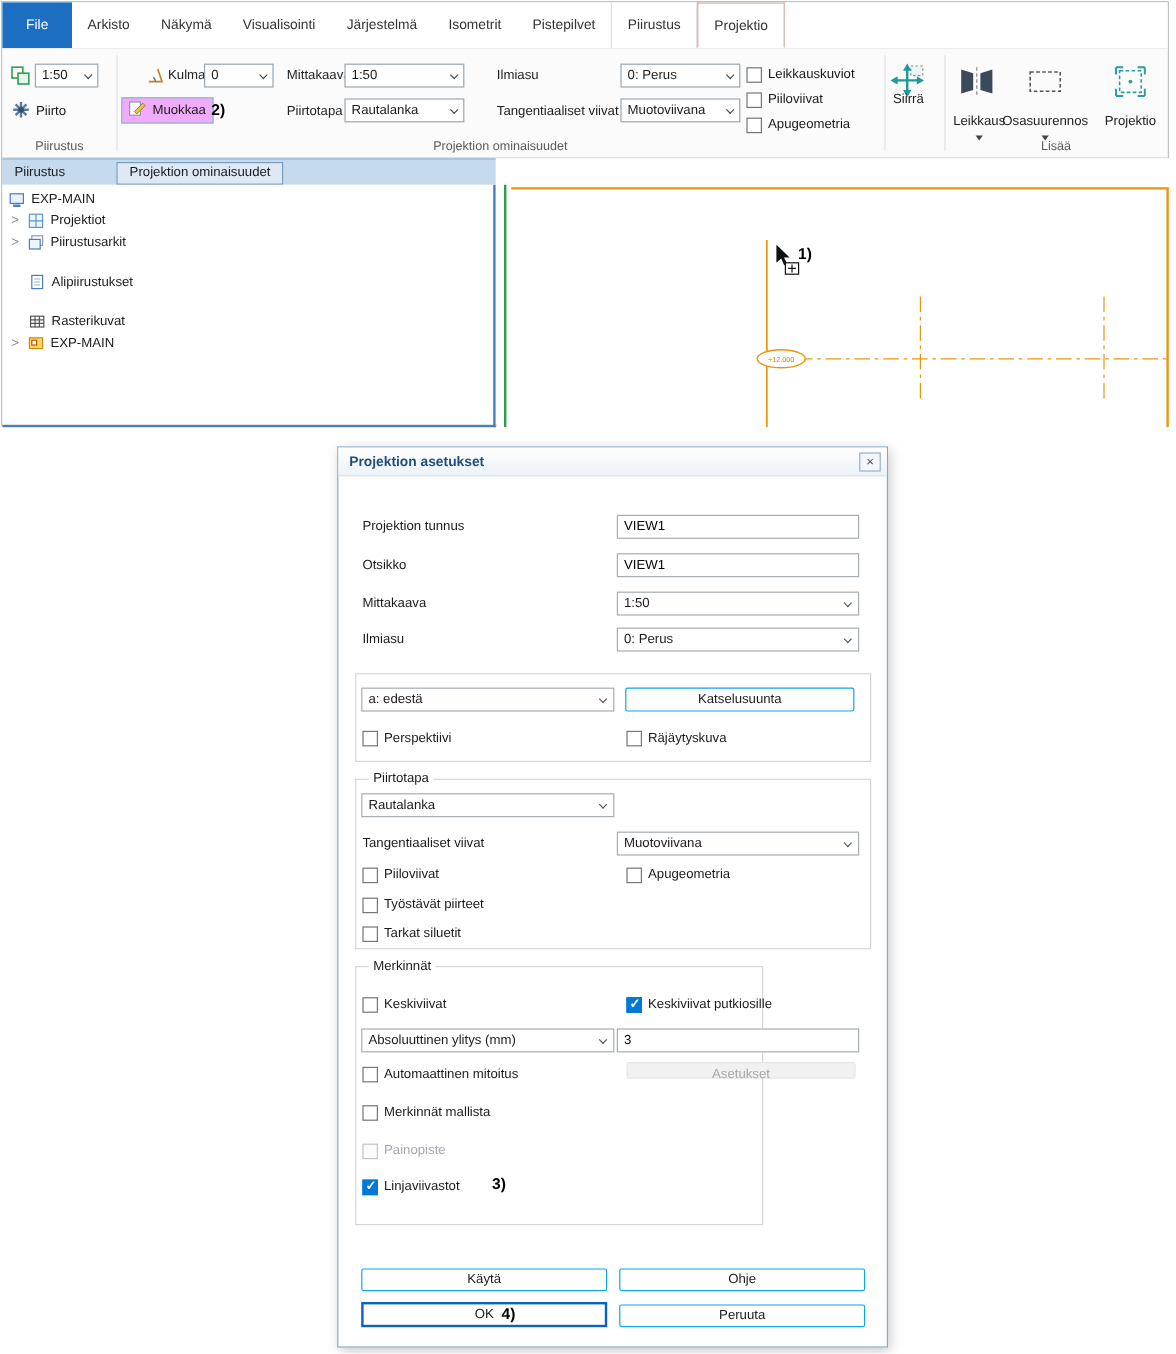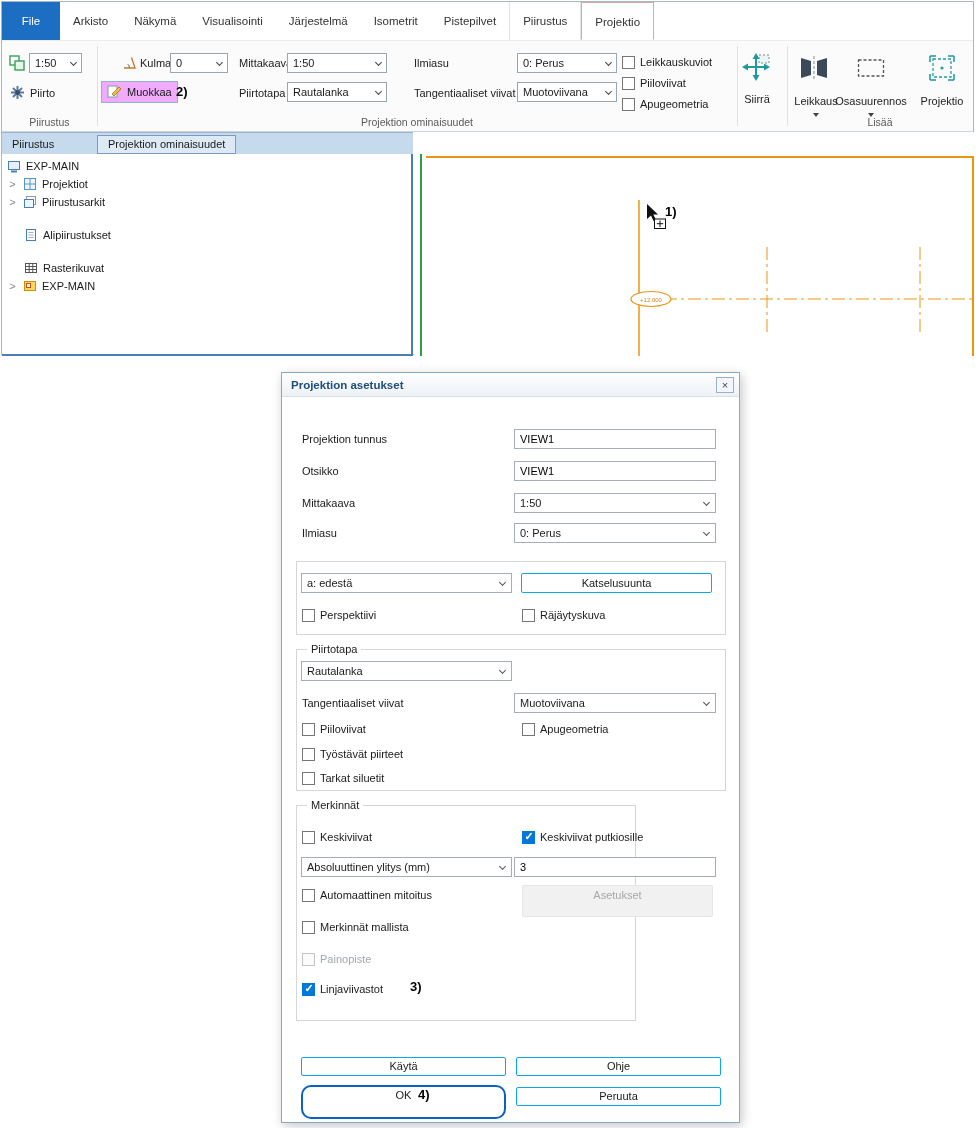--- a/index.html
+++ b/index.html
@@ -62,21 +62,21 @@
                   border-bottom:1px solid #d8e0e8; color:var(--title_text,#1f4e79); font-weight:bold; line-height:24px; padding-left:9px; font-size:11.5px; }
   .close-btn { position:absolute; right:5px; top:4px; width:18px; height:16px; border:1px solid #9ab0c4; background:#f4f7fa;
                text-align:center; line-height:14px; color:#445; font-size:11px; }
   .dlabel { position:absolute; height:20px; line-height:20px; }
   .dinput { position:absolute; height:20px; border:1px solid #a6adb4; background:#fff; padding:0 5px; font:inherit; }
   .dcombo { position:absolute; height:20px; line-height:18px; background:#fff; border:1px solid #a6adb4; padding:0 18px 0 5px; white-space:nowrap; overflow:hidden; }
   .dcombo .chev { position:absolute; right:6px; top:6px; width:5px; height:5px; border-right:1.2px solid #555; border-bottom:1.2px solid #555; transform:rotate(45deg); }
   .groupbox { position:absolute; border:1px solid #d6d6d6; }
   .gtitle { position:absolute; top:-8px; left:10px; background:#fff; padding:0 4px; line-height:15px; }
   .dbtn { position:absolute; height:19px; line-height:17px; text-align:center; background:#fff; border:1px solid #0ea5e9; border-radius:2px; }
-  .dbtn.primary { border:2px solid #0a62c0; height:34px; line-height:17px; border-radius:10px; }
+  .dbtn.primary { border:2px solid #0a62c0; height:21px; line-height:17px; border-radius:0; }
   .dbtn.disabled { background:#f1f1f1; border-color:#e6e6e6; color:#a8a8a8; }
 </style>
 </head>
 <body>
 
 <div class="window">
 
   <div class="tabbar">
     <div class="tab file">File</div>
     <div class="tab">Arkisto</div>
@@ -180,21 +180,21 @@
             <line x1="5" y1="15" x2="23" y2="15"></line>
           </g>
         <g fill="#1f9a9a">
             <polygon points="14,1 10.5,7 17.5,7"></polygon>
             <polygon points="14,29 10.5,23 17.5,23"></polygon>
             <polygon points="0,15 6,11.5 6,18.5"></polygon>
             <polygon points="28,15 22,11.5 22,18.5"></polygon>
           </g>
       </svg>
     </span>
-    <div class="bigbtn-label" style="left:731px; top:52px; width:48px;">Siirrä</div>
+    <div class="bigbtn-label" style="left:731px; top:36px; width:48px;">Siirrä</div>
 
     <span class="abs" style="left:797px; top:13px;">
       <svg width="30" height="27">
           <g fill="#3a4a5a">
             <path d="M2 4 L12 7 V21 L2 24 Z"></path>
             <path d="M28 4 L18 7 V21 L28 24 Z"></path>
           </g>
           <line x1="15" y1="2" x2="15" y2="25" stroke="#888" stroke-dasharray="3 2"></line>
         </svg>
     </span>
@@ -384,21 +384,21 @@
     <span class="cblabel">Keskiviivat putkiosille</span>
   </div>
   <div class="dcombo" style="left:19px; top:484px; width:211px;">
     <span>Absoluuttinen ylitys (mm)</span><span class="chev"></span>
   </div>
   <input class="dinput" style="left: 232px; top: 484px; width: 202px;" value="3">
   <div class="cb" style="left:20px; top:514px;">
     <span class="cbbox"></span>
     <span class="cblabel">Automaattinen mitoitus</span>
   </div>
-  <div class="dbtn disabled" style="left:240px; top:512px; width:191px; height:32px; line-height:18px;">Asetukset</div>
+  <div class="dbtn disabled" style="left:240px; top:512px; width:191px; height:14px; line-height:18px;">Asetukset</div>
   <div class="cb" style="left:20px; top:546px;">
     <span class="cbbox"></span>
     <span class="cblabel">Merkinnät mallista</span>
   </div>
   <div class="cb disabled" style="left:20px; top:578px;">
     <span class="cbbox"></span>
     <span class="cblabel">Painopiste</span>
   </div>
   <div class="cb checked" style="left:20px; top:608px;">
     <span class="cbbox"></span>

